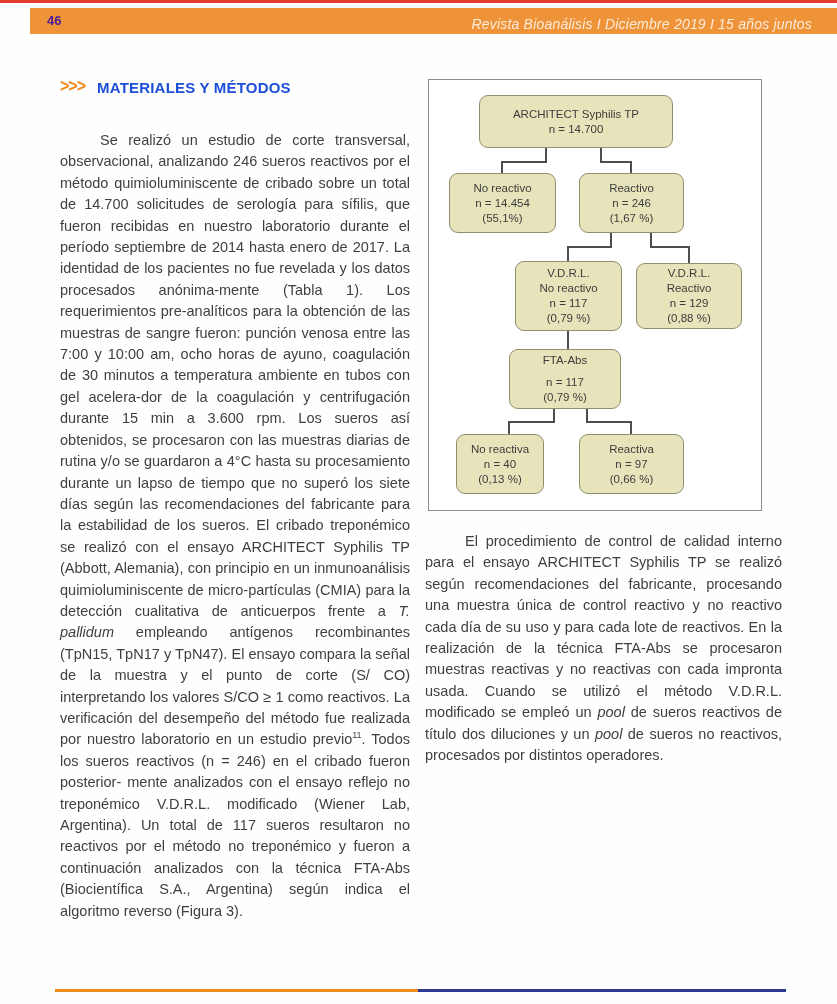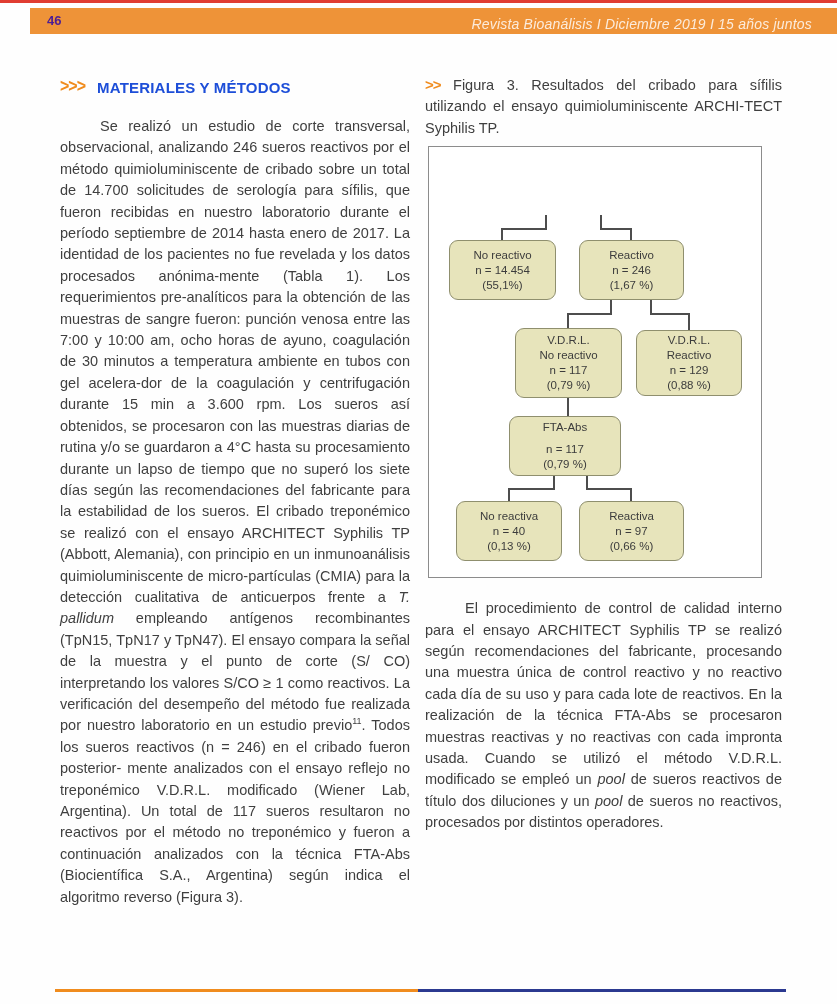--- a/index.html
+++ b/index.html
@@ -21,21 +21,21 @@
 
   .section-heading { display:flex; align-items:center; gap:12px; margin:6px 0 0 0; }
   .arrows { color:#f08c1e; font-weight:800; font-size:16px; letter-spacing:-1px; transform:scaleY(1.1); }
   .heading-text { font-weight:bold; font-size:15px; color:#1d4ed8; letter-spacing:0.2px; }
 
   .body-text {
     font-size:14.5px; line-height:21.4px; text-align:justify;
     color:#3f3f3f; margin:0;
   }
   .indent { text-indent:40px; }
-  .col-left .body-text { margin-top:20px; }
+  .col-left .body-text { margin-top:34px; }
   .italic { font-style:italic; }
   sup { font-size:9px; line-height:0; }
 
   .caption { margin-top:2px; }
   .caption .arrows { font-size:15px; }
 
   
   .figure-frame {
     position:relative; margin-top:7px; margin-left:3px;
     width:332px; height:430px;
@@ -68,35 +68,38 @@
 
 <div class="col-left">
   <div class="section-heading">
     <span class="arrows">&gt;&gt;&gt;</span>
     <span class="heading-text">MATERIALES Y MÉTODOS</span>
   </div>
   <p class="body-text indent"><span>Se realizó un estudio de corte transversal, observacional, analizando 246 sueros reactivos por el método quimioluminiscente de cribado sobre un total de 14.700 solicitudes de serología para sífilis, que fueron recibidas en nuestro laboratorio durante el período septiembre de 2014 hasta enero de 2017. La identidad de los pacientes no fue revelada y los datos procesados anónima-mente (Tabla 1). Los requerimientos pre-analíticos para la obtención de las muestras de sangre fueron: punción venosa entre las 7:00 y 10:00 am, ocho horas de ayuno, coagulación de 30 minutos a temperatura ambiente en tubos con gel acelera-dor de la coagulación y centrifugación durante 15 min a 3.600 rpm. Los sueros así obtenidos, se procesaron con las muestras diarias de rutina y/o se guardaron a 4°C hasta su procesamiento durante un lapso de tiempo que no superó los siete días según las recomendaciones del fabricante para la estabilidad de los sueros. El cribado treponémico se realizó con el ensayo ARCHITECT Syphilis TP (Abbott, Alemania), con principio en un inmunoanálisis quimioluminiscente de micro-partículas (CMIA) para la detección cualitativa de anticuerpos frente a </span><span class="italic">T. pallidum</span><span> empleando antígenos recombinantes (TpN15, TpN17 y TpN47). El ensayo compara la señal de la muestra y el punto de corte (S/ CO) interpretando los valores S/CO ≥ 1 como reactivos. La verificación del desempeño del método fue realizada por nuestro laboratorio en un estudio previo</span><sup>11</sup><span>. Todos los sueros reactivos (n = 246) en el cribado fueron posterior- mente analizados con el ensayo reflejo no treponémico V.D.R.L. modificado (Wiener Lab, Argentina). Un total de 117 sueros resultaron no reactivos por el método no treponémico y fueron a continuación analizados con la técnica FTA-Abs (Biocientífica S.A., Argentina) según indica el algoritmo reverso (Figura 3).</span></p>
 </div>
 
 <div class="col-right">
-  <p class="body-text caption"><span class="arrows">&gt;&gt;</span><span> Figura 3. Resultados del cribado para sífilis utilizando el ensayo quimioluminiscente ARCHI-TECT Syphilis TP.</span></p>
 
   <div class="figure-frame">
     <svg class="flow-svg" width="332" height="430" viewBox="0 0 332 430">
       <g fill="none" stroke="#4d4d4d" stroke-width="2">
         <polyline points="117,68 117,82 73,82 73,94"></polyline>
         <polyline points="172,68 172,82 202,82 202,94"></polyline>
         <polyline points="182,153 182,167 139,167 139,181"></polyline>
         <polyline points="222,153 222,167 260,167 260,183"></polyline>
         <polyline points="139,251 139,270"></polyline>
         <polyline points="125,329 125,342 80,342 80,355"></polyline>
         <polyline points="158,329 158,342 202,342 202,355"></polyline>
       </g>
     </svg>
 
+    <div class="node" style="left:50px;top:15px;width:194px;height:53px">
+      <span>ARCHITECT Syphilis TP</span>
+      <span>n = 14.700</span>
+    </div>
 
     <div class="node" style="left:20px;top:93px;width:107px;height:60px">
       <span>No reactivo</span>
       <span>n = 14.454</span>
       <span>(55,1%)</span>
     </div>
 
     <div class="node" style="left:150px;top:93px;width:105px;height:60px">
       <span>Reactivo</span>
       <span>n = 246</span>
@@ -116,21 +119,21 @@
       <span>n = 129</span>
       <span>(0,88 %)</span>
     </div>
 
     <div class="node node-fta" style="left:80px;top:269px;width:112px;height:60px">
       <span>FTA-Abs</span>
       <span>n = 117</span>
       <span>(0,79 %)</span>
     </div>
 
-    <div class="node" style="left:27px;top:354px;width:106px;height:60px">
+    <div class="node" style="left:27px;top:354px;width:88px;height:60px">
       <span>No reactiva</span>
       <span>n = 40</span>
       <span>(0,13 %)</span>
     </div>
 
     <div class="node" style="left:150px;top:354px;width:105px;height:60px">
       <span>Reactiva</span>
       <span>n = 97</span>
       <span>(0,66 %)</span>
     </div>

